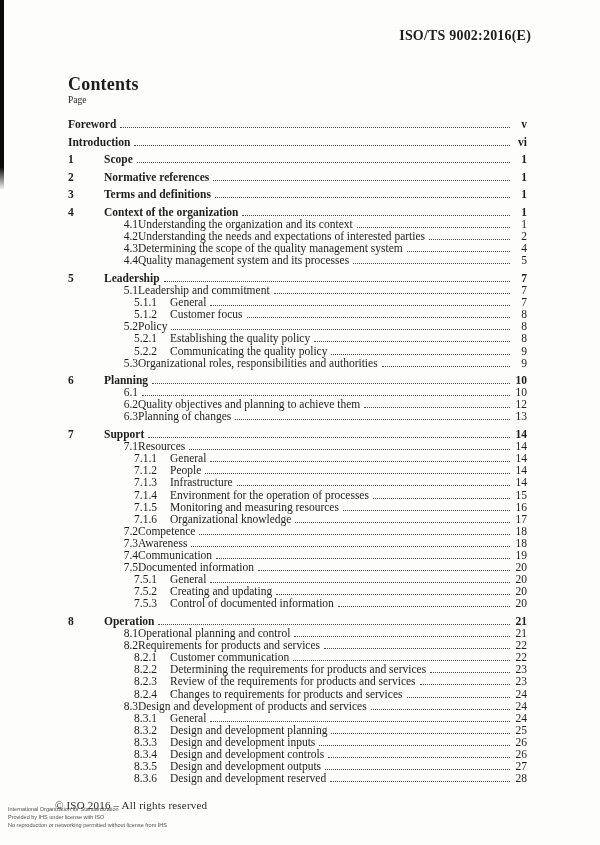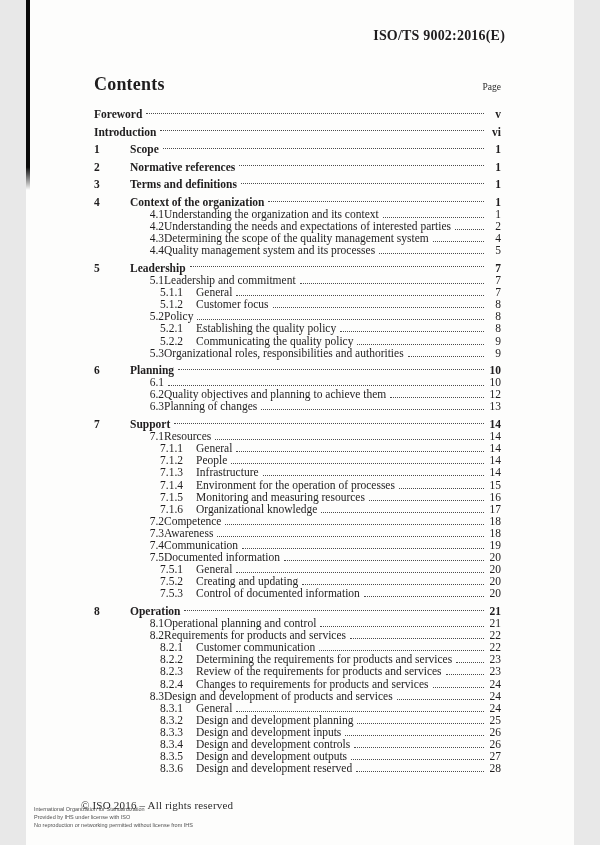--- a/index.html
+++ b/index.html
@@ -1,51 +1,51 @@
 <!DOCTYPE html>
 <html><head>
 <meta charset="utf-8">
 <style>
   html,body{margin:0;padding:0;background:#e8e8e8;}
   .page{
     position:relative;
-    width:548px;height:845px;
+    width:600px;height:845px;
     background:#fdfdfc;
     font-family:"Liberation Serif", serif;
     color:#1f1d1e;
     overflow:hidden;
     margin:0 auto;
   }
   .edge-artifact{
     position:absolute;left:0;top:0;width:4px;height:190px;
     background:linear-gradient(#0a0a0a 88%, rgba(10,10,10,0));
   }
   .doc-code{
     position:absolute;top:28px;right:69px;
     font-size:14px;font-weight:bold;letter-spacing:0.2px;
   }
   .content{
     position:absolute;left:68px;right:73px;top:74px;
   }
   .heading-row{
-    display:flex;justify-content:space-between;align-items:baseline;
+    display:flex;justify-content:space-between;align-items:baseline;flex-direction:column;
   }
   .contents-title{
     font-size:18px;font-weight:bold;letter-spacing:0.2px;
   }
   .page-label{
     font-size:9.5px;color:#2a2a2a;
   }
   .toc-list{margin-top:13px;}
   .toc-row{
     display:flex;align-items:baseline;
     font-size:11.5px;line-height:12.1px;
     white-space:nowrap;
   }
-  .toc-row.top{font-weight:bold;margin-top:5.5px;align-items:center;}
+  .toc-row.top{font-weight:bold;margin-top:5.5px;}
   .toc-row .num{flex:0 0 auto;}
   .toc-row.l1 .num{width:36px;}
   .toc-row.l2{padding-left:36px;}
   .toc-row.l2 .num{width:34px;text-align:right;}
   .toc-row.l3{padding-left:66px;}
   .toc-row.l3 .num{width:36px;}
   .toc-row .ttl{flex:0 0 auto;}
   .toc-row .leader{
     flex:1 1 auto;
     border-bottom:1px dotted #4a4a4a;

